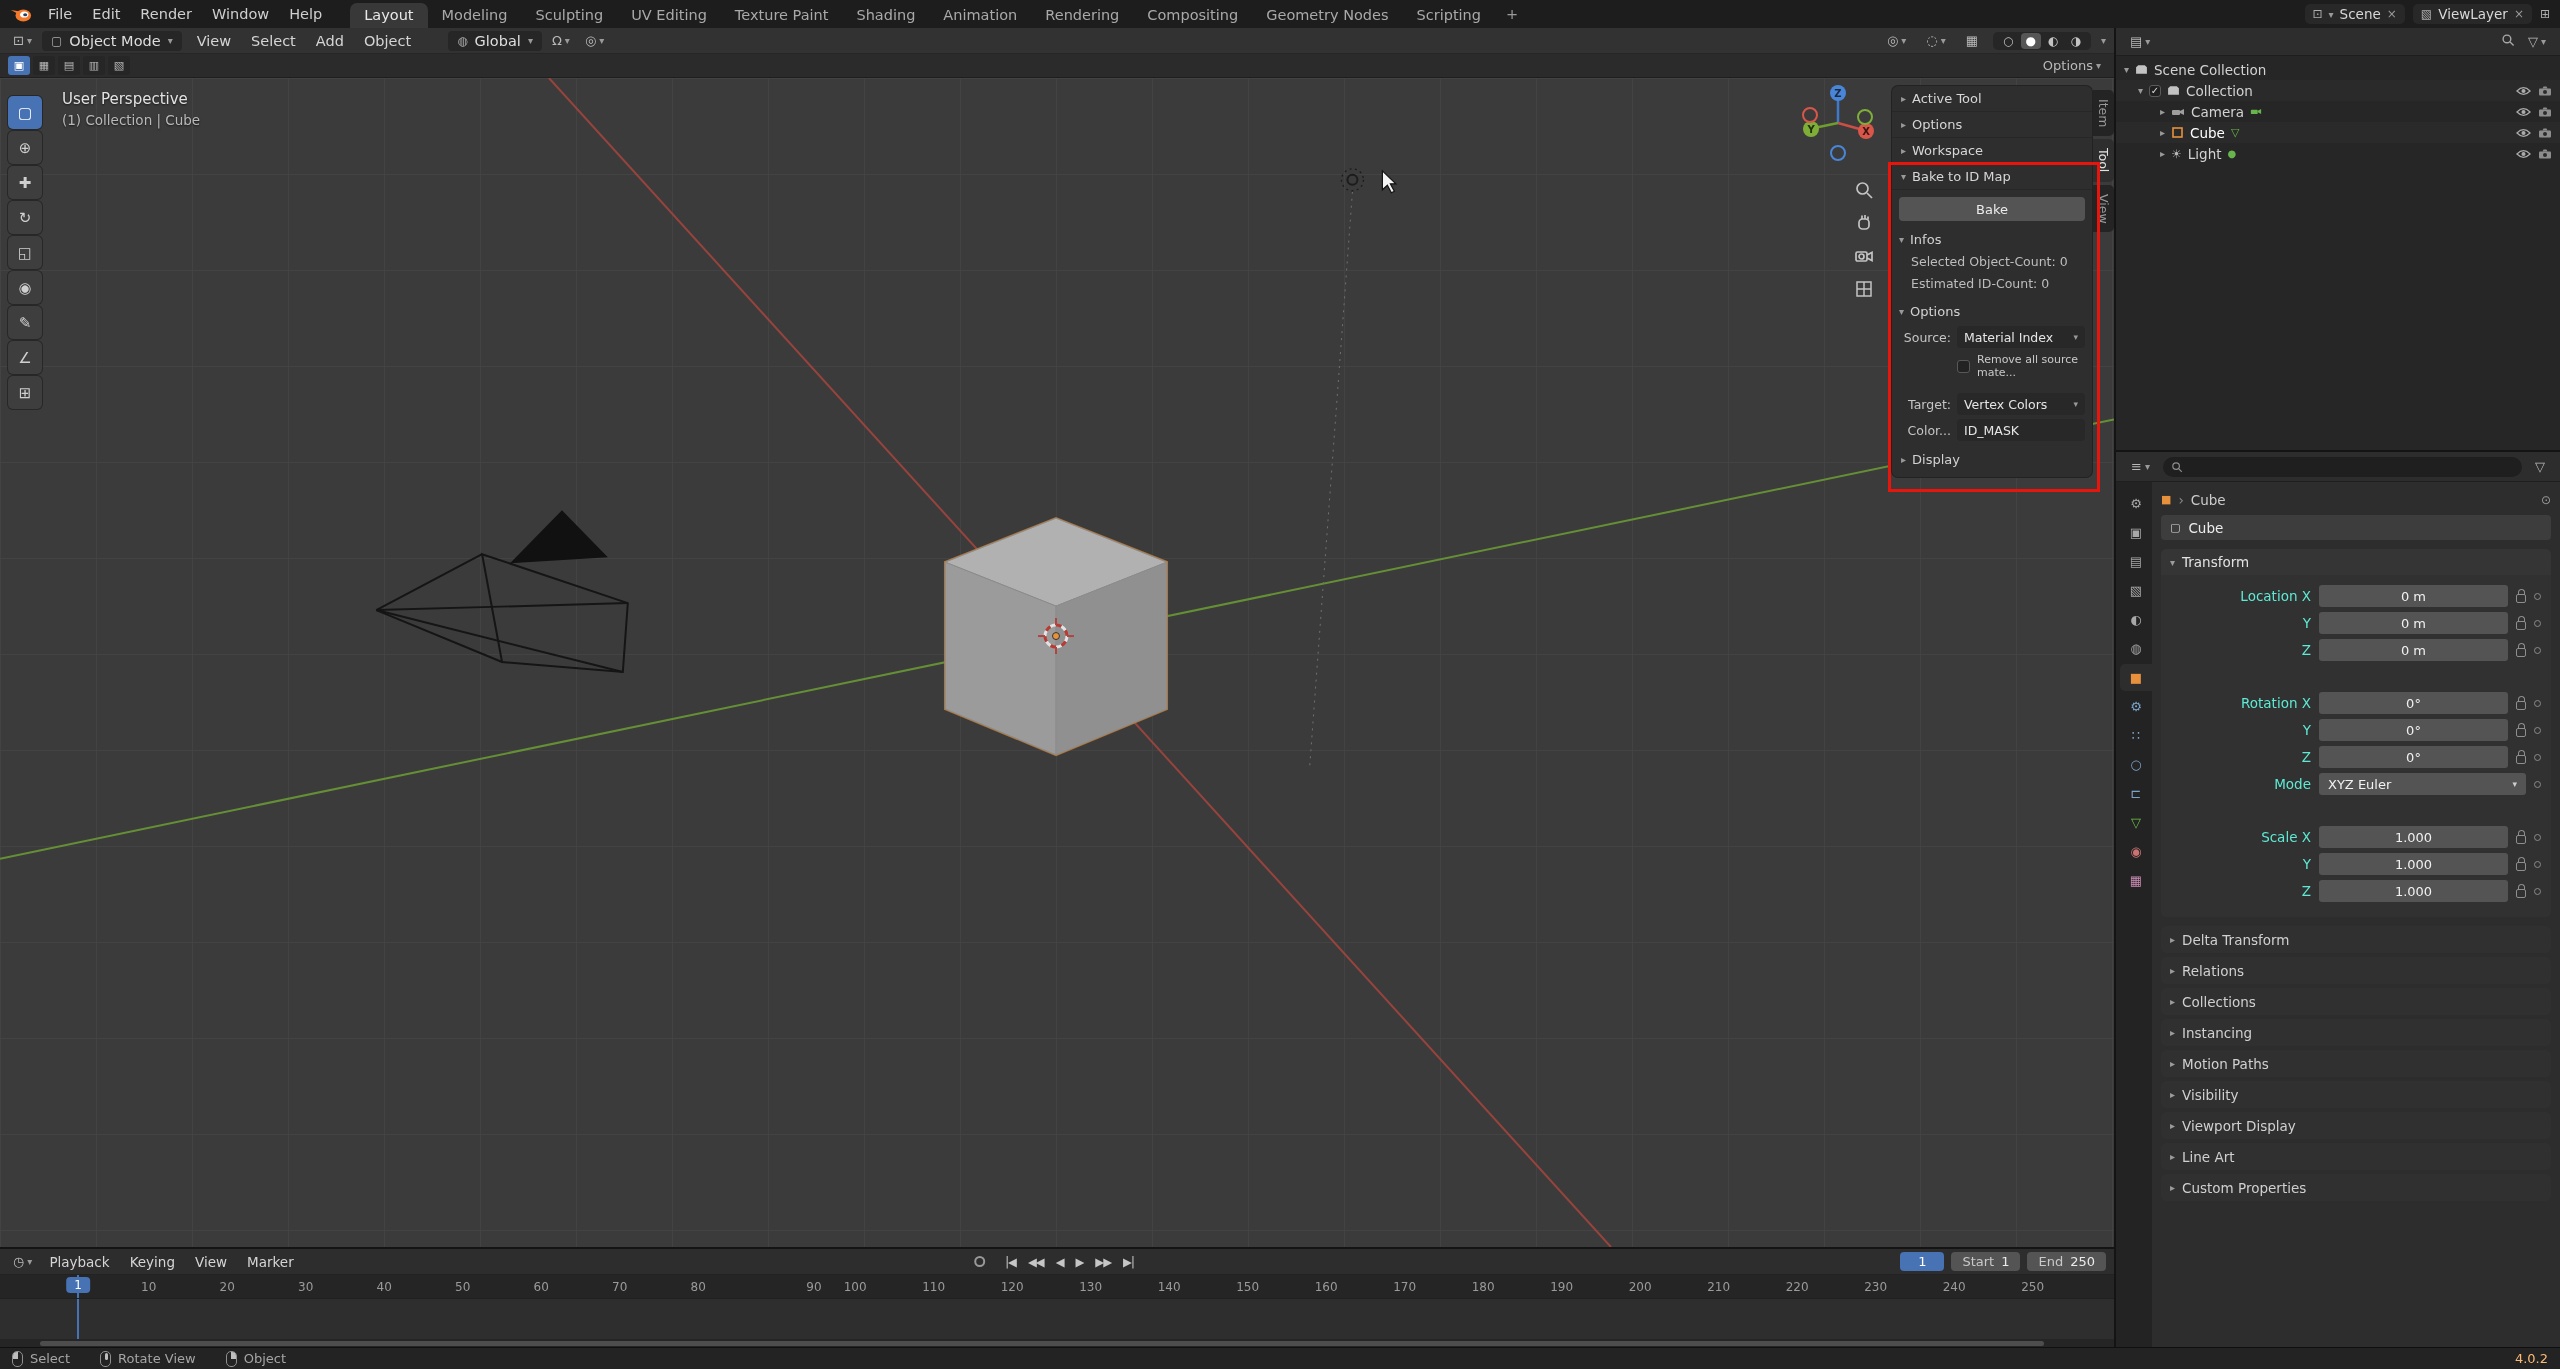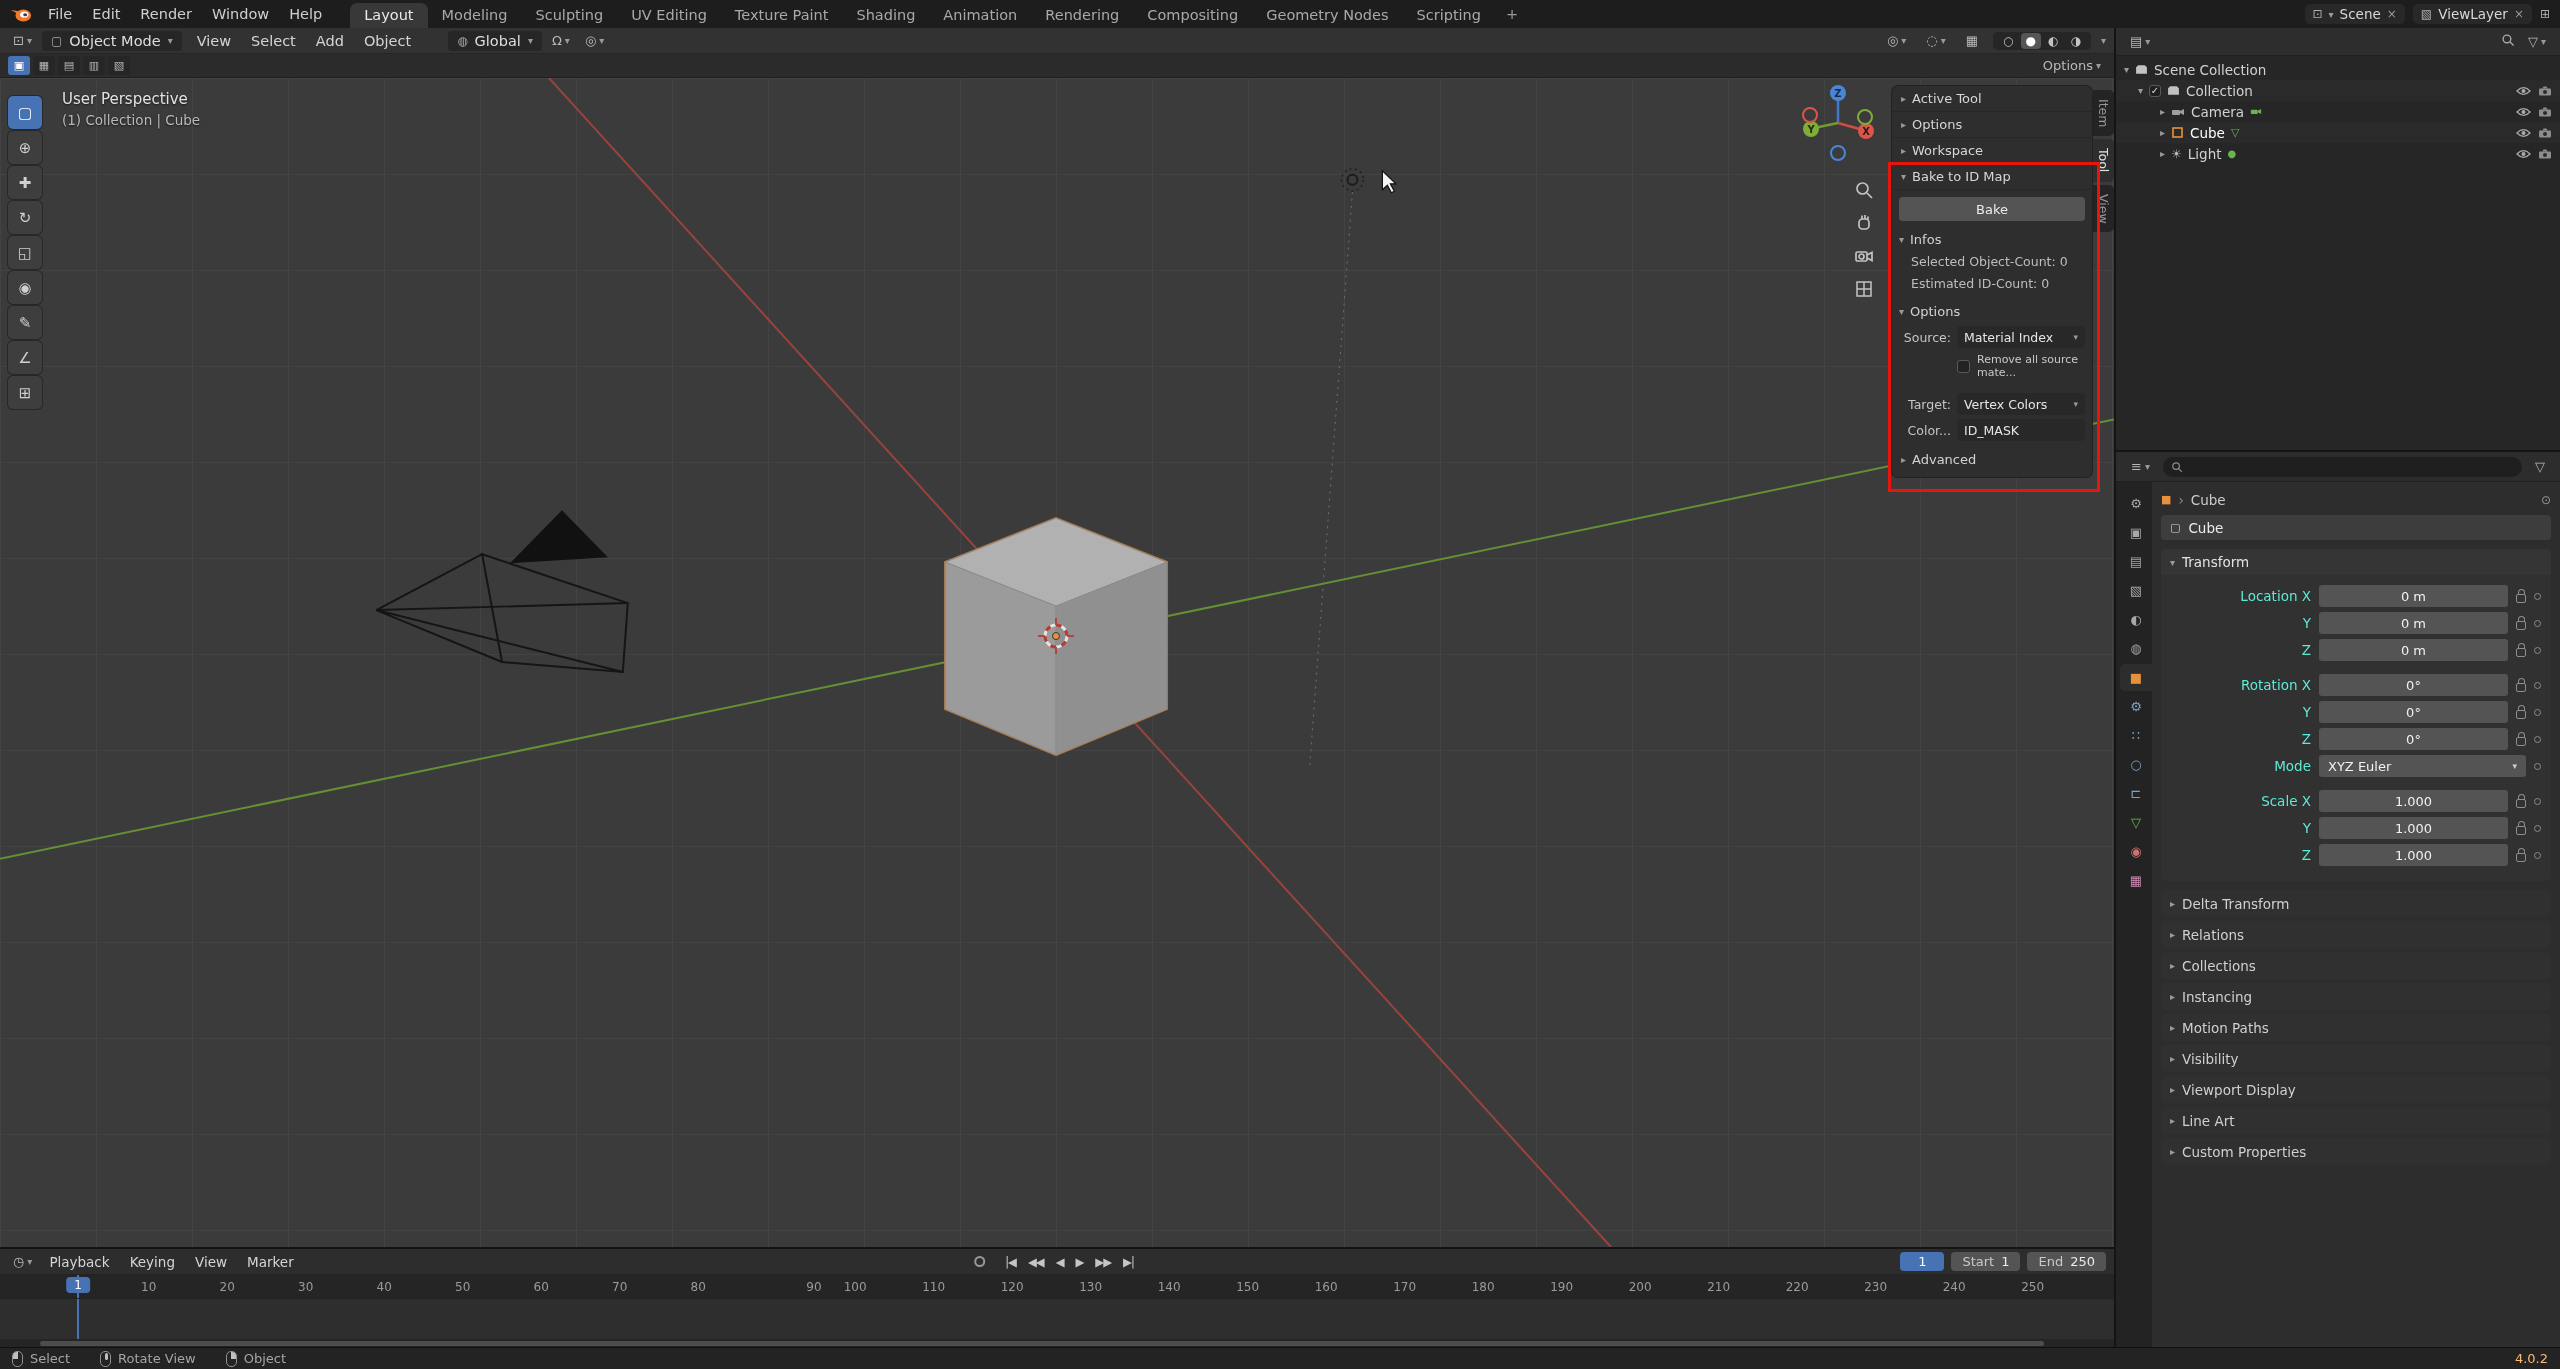--- a/index.html
+++ b/index.html
@@ -100,21 +100,21 @@
   .ptab.active { background:#2d2d2d; }
   .props-main { flex:1; min-width:0; padding:5px 9px; overflow:hidden; }
   .breadcrumb { display:flex; align-items:center; gap:7px; height:25px; font-size:13.5px; color:#cccccc; }
   .bc-sep::before { content:"›"; color:#8c8c8c; }
   .breadcrumb .pin { margin-left:auto; color:#9a9a9a; font-size:12px; }
   .name-row { height:25px; background:#3d3d3d; border-radius:4px; display:flex; align-items:center; gap:8px; padding:0 9px; margin:3px 0 9px; font-size:13.5px; color:#ededed; }
   .panel-header { height:26px; display:flex; align-items:center; gap:7px; background:#353535; border-radius:5px 5px 0 0; padding:0 9px; font-size:13.5px; color:#e2e2e2; }
   .panel-header::before { content:"▾"; color:#9c9c9c; font-size:10px; }
   .transform-body { background:#313131; border-radius:0 0 5px 5px; padding:9px 10px 11px; margin-bottom:9px; }
   .prop-row { display:flex; align-items:center; height:24px; margin-bottom:3px; gap:8px; }
-  .prop-row.gap { margin-top:11px; }
+  .prop-row.gap { margin-top:29px; }
   .prop-label { width:140px; text-align:right; color:#5eead4; font-size:13.5px; flex-shrink:0; }
   .prop-field { flex:1; height:22px; background:#545454; border-radius:3px; display:flex; align-items:center; justify-content:center; color:#f1f1f1; font-size:13px; }
   .prop-field.ddstyle { justify-content:flex-start; padding:0 9px; }
   .prop-field.ddstyle .dd-caret { margin-left:auto; font-size:9px; color:#cfcfcf; }
   .lock { width:10px; height:9px; border:1.5px solid #8e8e8e; border-radius:2px; position:relative; margin-top:4px; flex-shrink:0; }
   .lock::before { content:""; position:absolute; top:-6px; left:1px; width:5px; height:5px; border:1.5px solid #8e8e8e; border-bottom:none; border-radius:4px 4px 0 0; }
   .deco { width:7px; height:7px; border:1.5px solid #8a8a8a; border-radius:50%; flex-shrink:0; }
   .cpanel { height:27px; background:#303030; border-radius:5px; margin-bottom:4px; display:flex; align-items:center; gap:7px; padding:0 9px; color:#d0d0d0; font-size:13.5px; }
   .cpanel::before { content:"▸"; color:#9c9c9c; font-size:10px; }
 
@@ -439,21 +439,21 @@
                   <span class="dd-caret">▾</span>
                 </div>
               </div>
               <div class="np-field">
                 <label>Color...</label>
                 <div class="textfield">
                   <span>ID_MASK</span>
                 </div>
               </div>
               <div class="np-adv">
-                  <span>Advanced</span>
+                  <span>Display</span>
                 </div>
             </div>
           </div>
         </div>
 
         <div class="annotation"></div>
 
         <div class="np-tabs">
 
         <div class="np-tab">Item</div>

